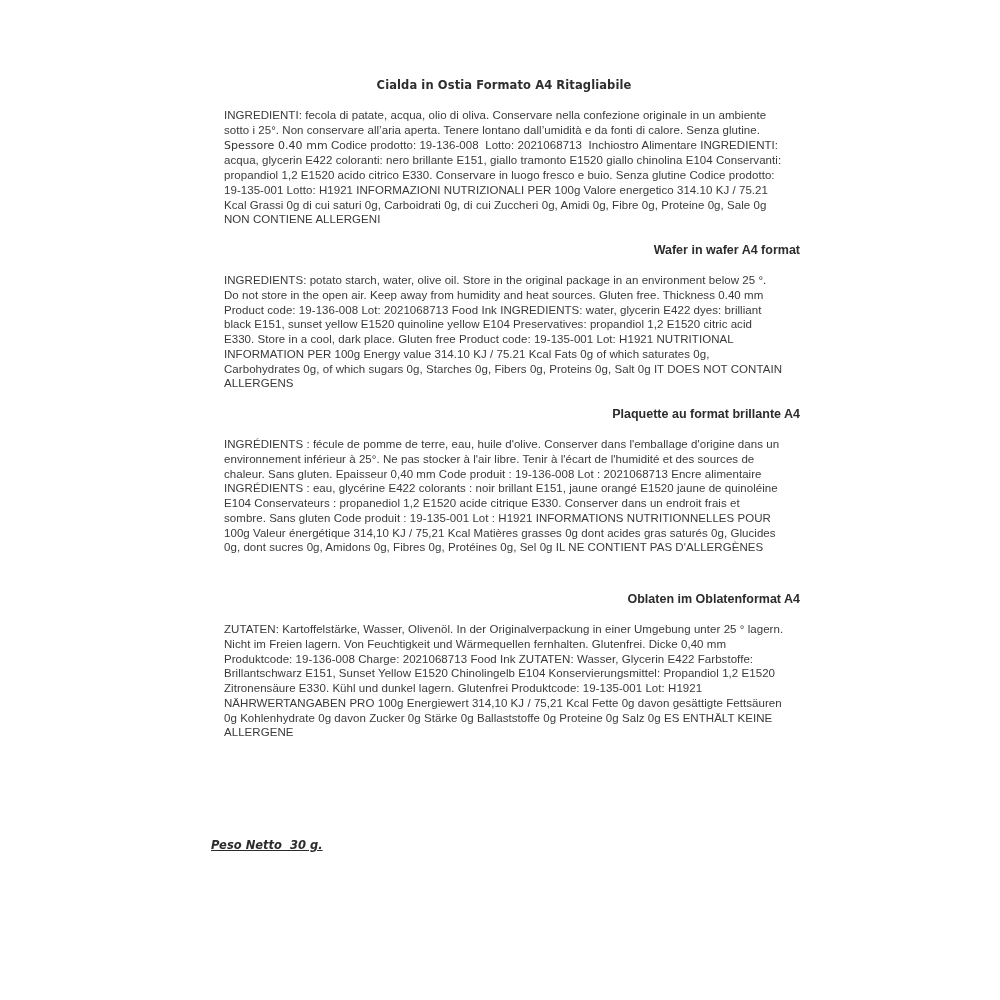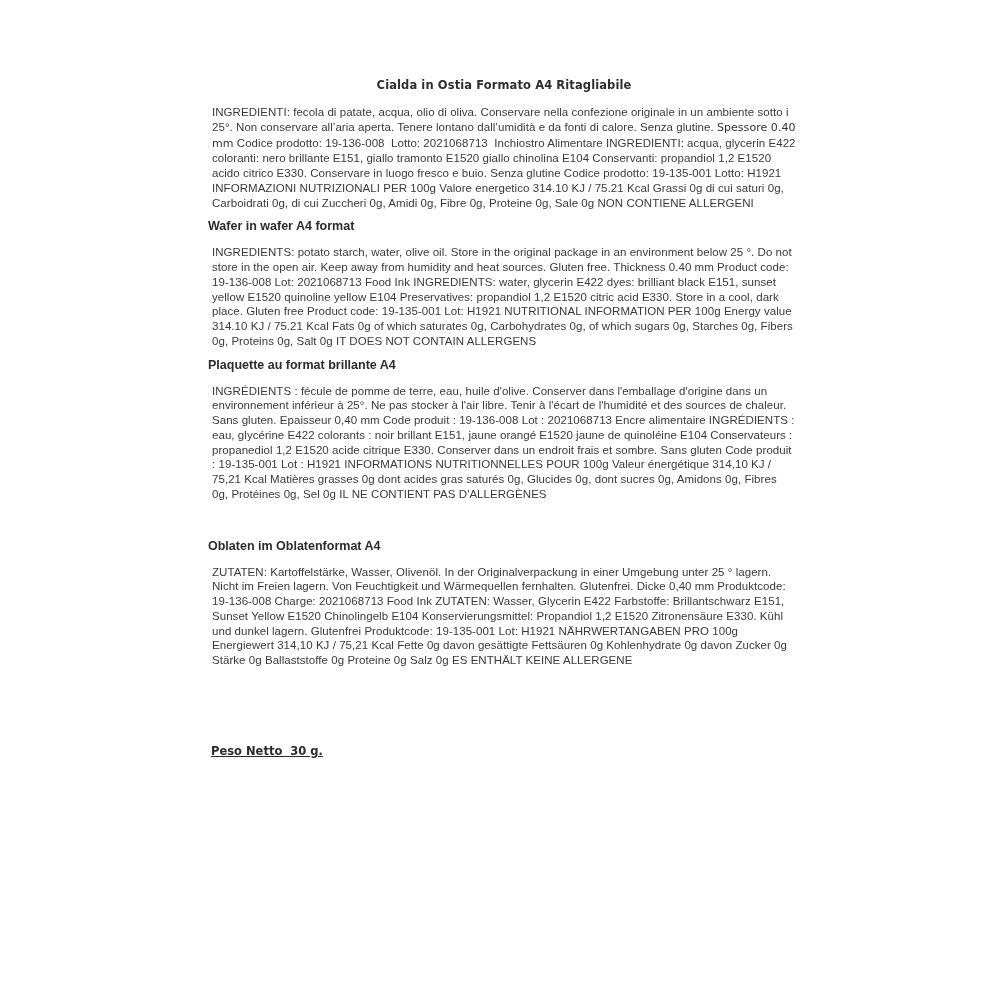--- a/index.html
+++ b/index.html
@@ -30,49 +30,50 @@
   .doc-title {
     margin: 0 0 13px 0;
     text-align: center;
     font-family: "DejaVu Sans", sans-serif;
     font-size: 11.5px;
     font-weight: bold;
     color: #2e2e2e;
     letter-spacing: 0.1px;
   }
   .para {
-    margin: 4px;
+    margin: 16px;
     font-family: "Liberation Sans", sans-serif;
     font-size: 11.5px;
     line-height: 14.75px;
     color: #3a3a3a;
     white-space: pre-wrap;
     letter-spacing: 0.05px;
   }
   .verdana-inline {
     font-family: "DejaVu Sans", sans-serif;
     font-size: 11px;
     color: #333333;
   }
   .section-heading {
     margin: 9px 0 12px 0;
-    text-align: left;
+    text-align: right;
     font-family: "Liberation Sans", sans-serif;
     font-size: 12.5px;
     font-weight: bold;
     color: #2c2c2c;
   }
   .section-heading.extra-gap {
     margin-top: 37px;
   }
   .net-weight {
-    margin: 76px 0 0 3px;
+    margin: 98px 0 0 3px;
     font-family: "DejaVu Sans", sans-serif;
     font-size: 11.5px;
     font-weight: bold;
+    font-style: italic;
     text-decoration: underline;
     color: #2b2b2b;
     white-space: pre-wrap;
   }
   .distributor {
     margin: 50px 0 0 3px;
     font-family: "DejaVu Sans", sans-serif;
     font-size: 11.5px;
     font-weight: bold;
     font-style: italic;

